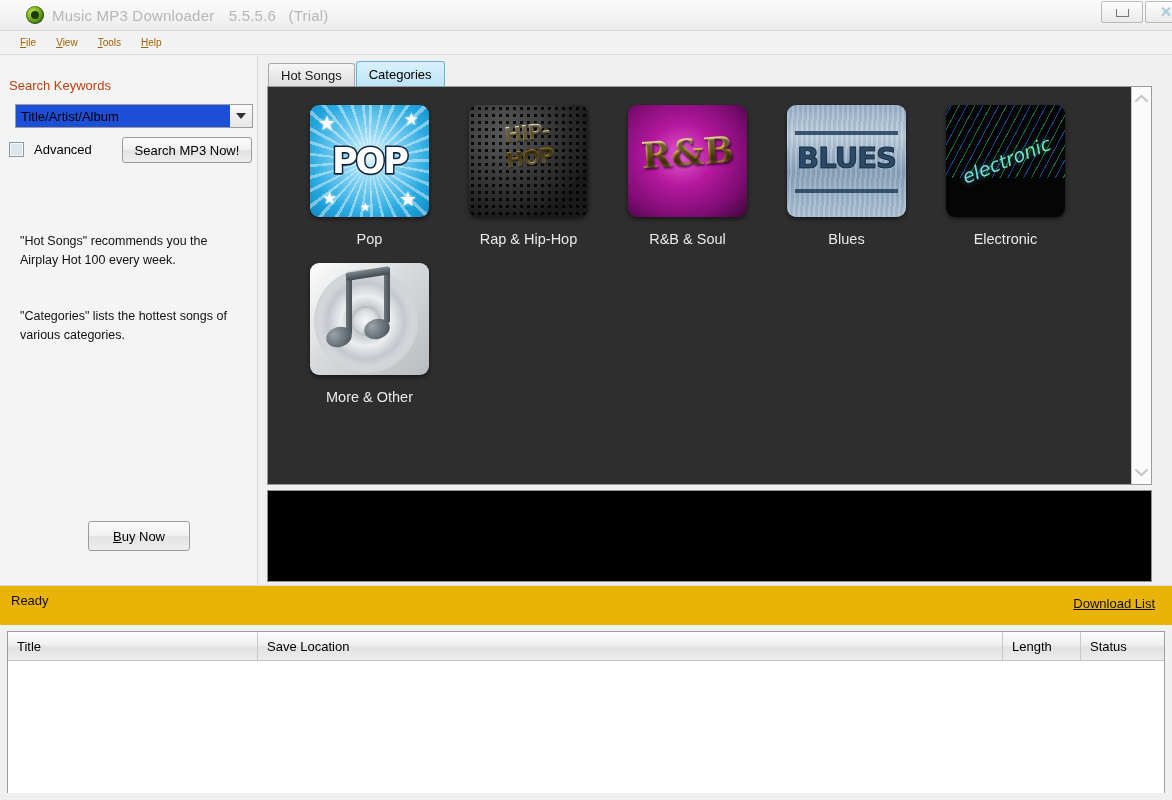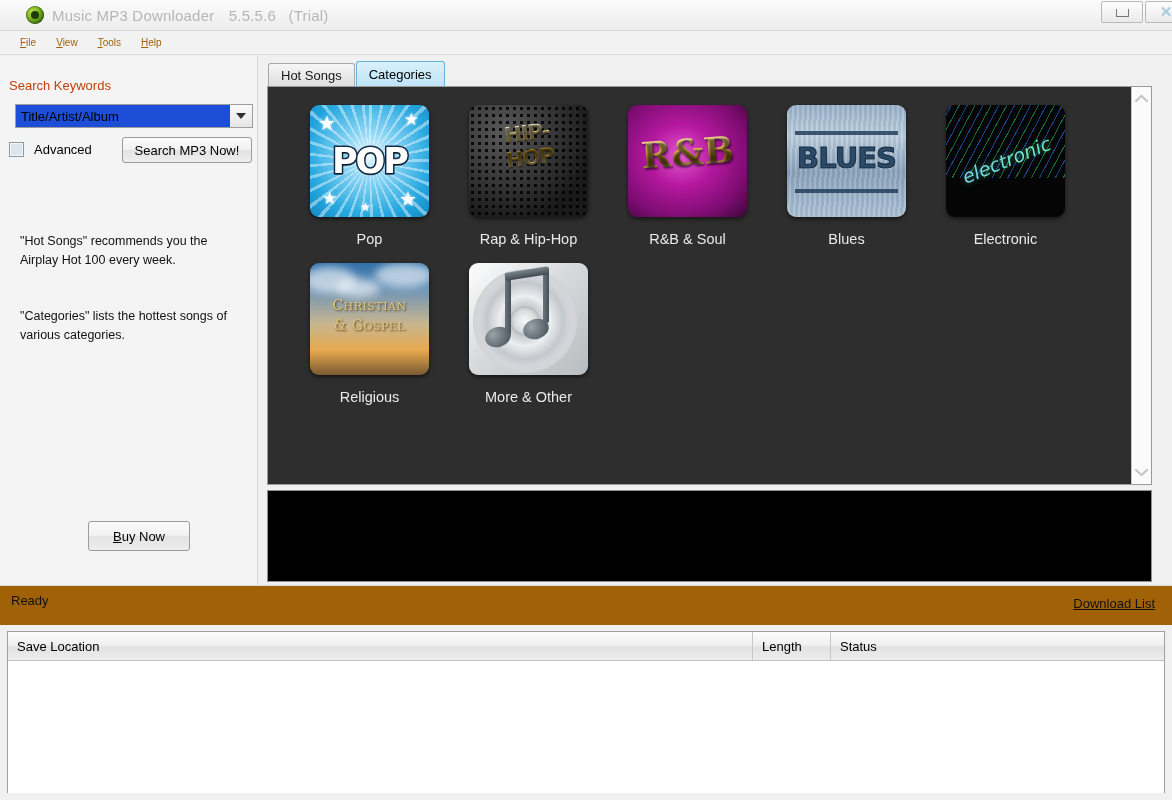--- a/index.html
+++ b/index.html
@@ -456,21 +456,21 @@
     width: 885px; height: 92px;
     background: #000;
     border: 1px solid #8f8f8f;
     box-sizing: border-box;
   }
 
   
   .status-strip {
     position: absolute; left: 0; top: 585px;
     width: 1172px; height: 40px;
-    background: #a16207;
+    background: #eab308;
     border-top: 1px solid #dcdcdc;
     box-sizing: border-box;
   }
   .status-text {
     position: absolute; left: 11px; top: 7px;
     font-size: 13px; color: #111;
   }
   .dl-link {
     position: absolute; right: 17px; top: 10px;
     font-size: 13px;
@@ -606,29 +606,20 @@
 
       <div class="tile">
         <div class="thumb art-electronic">
           <div class="streaks"></div>
           <div class="word">electronic</div>
         </div>
         <div class="tile-label">Electronic</div>
       </div>
 
 
-      <div class="tile">
-        <div class="thumb art-religious">
-          <div class="cloud" style="left:-6px;top:4px;width:52px;height:26px;"></div>
-          <div class="cloud" style="right:-4px;top:0px;width:58px;height:24px;"></div>
-          <div class="cloud" style="left:26px;top:16px;width:44px;height:18px;"></div>
-          <div class="word">C<span style="font-size:11px">HRISTIAN</span><br>&amp; G<span style="font-size:11px">OSPEL</span></div>
-        </div>
-        <div class="tile-label">Religious</div>
-      </div>
 
       <div class="tile">
         <div class="thumb art-more">
           <div class="disc"></div>
           <div class="hole"></div>
           <div class="note">
             <div class="stem" style="position:absolute;left:36px;top:10px;height:62px;"></div>
             <div class="stem" style="position:absolute;left:74px;top:4px;height:56px;"></div>
             <div class="beam" style="position:absolute;left:36px;top:10px;width:44px;transform:rotate(-9deg);transform-origin:left center;"></div>
             <div class="head" style="position:absolute;left:16px;top:64px;"></div>
@@ -656,20 +647,21 @@
 
   <div class="ad-panel"></div>
 
   <div class="status-strip">
     <div class="status-text">Ready</div>
     <div class="dl-link">Download List</div>
   </div>
 
   <div class="list-view">
     <div class="list-header">
+      <div class="col" style="width:250px;">Title</div>
       <div class="col" style="width:745px;">Save Location</div>
       <div class="col" style="width:78px;">Length</div>
       <div class="col" style="width:83px;border-right:none;">Status</div>
     </div>
     <div class="list-body"></div>
   </div>
 
 </div>
 
 </body></html>

